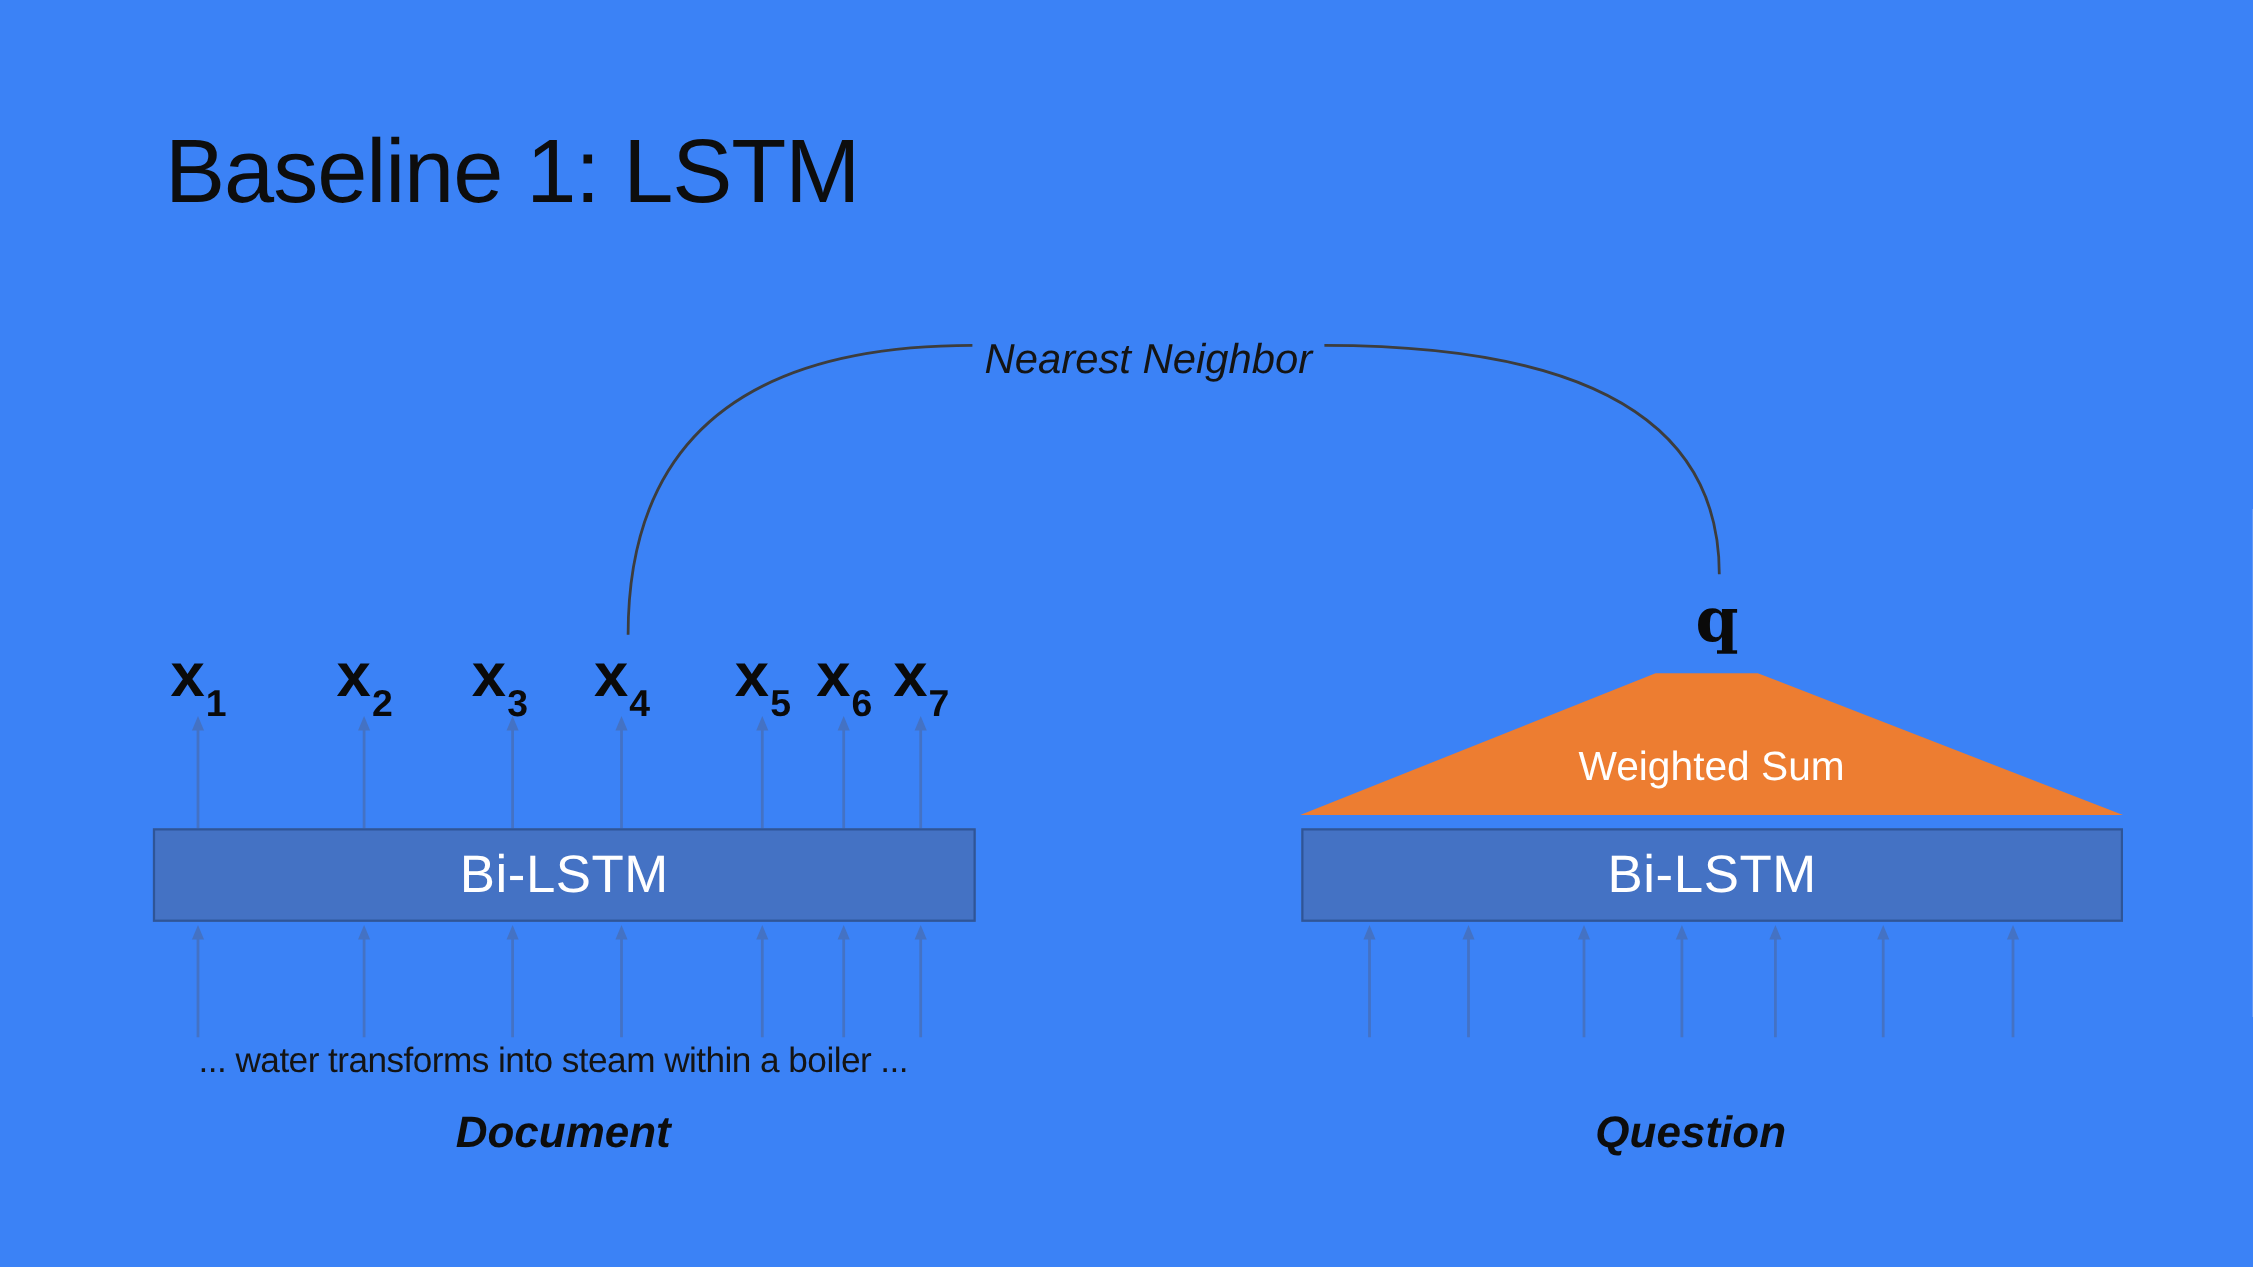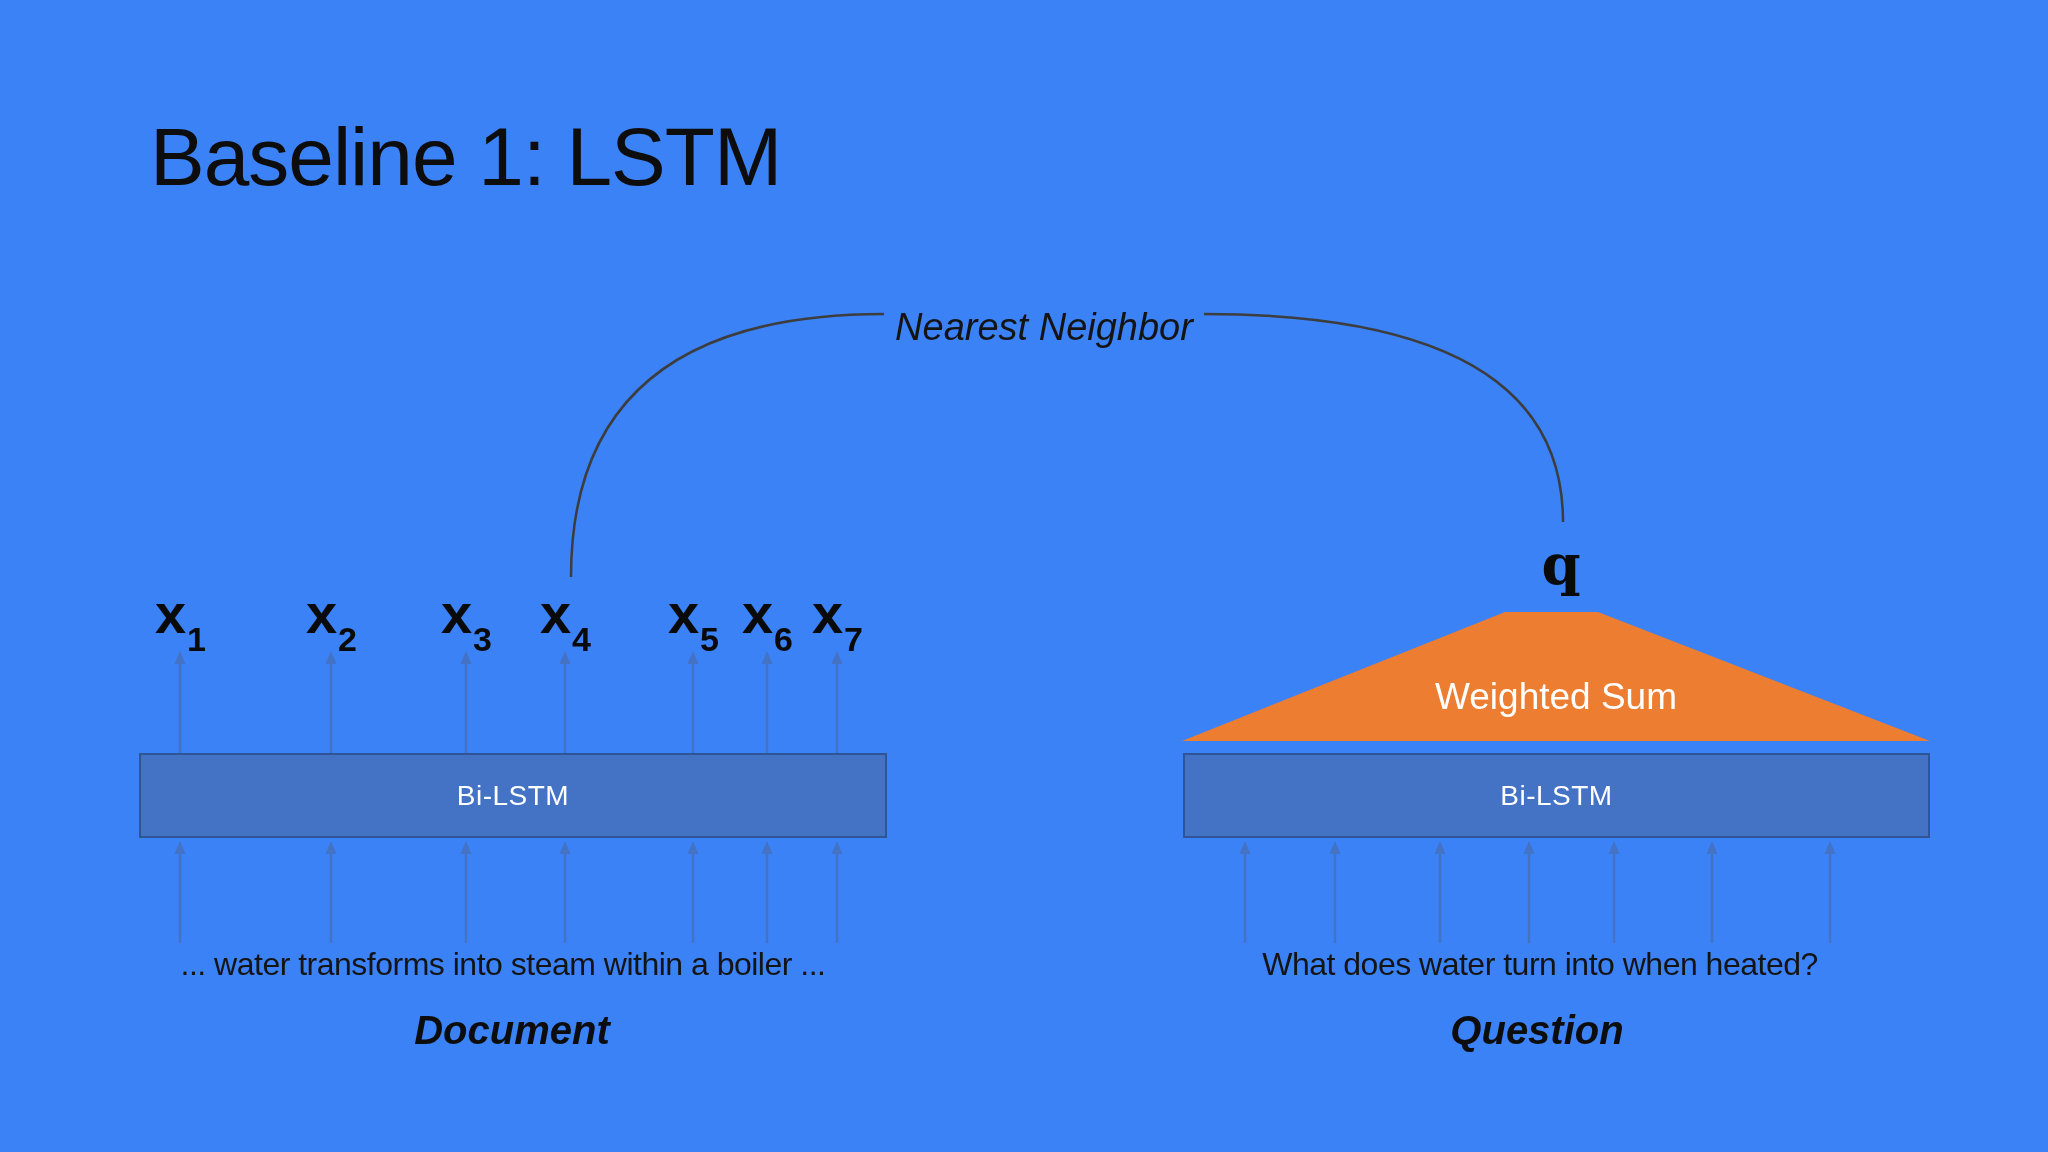--- a/index.html
+++ b/index.html
@@ -22,21 +22,21 @@
            font-family:"DejaVu Serif",serif;font-weight:bold;font-size:56px;
            line-height:1;color:#0a0a0a;}
 
   .token{position:absolute;top:586px;transform:translateX(-50%);
          font-family:Liberation Sans, sans-serif;font-weight:bold;font-size:56px;
          line-height:1;color:#0a0a0a;white-space:nowrap;}
   .token sub{font-size:34px;font-weight:bold;position:relative;top:6px;left:1px;}
 
   .bar{position:absolute;top:753px;height:85px;box-sizing:border-box;
        border:2px solid #2F5597;display:flex;align-items:center;justify-content:center;
-       color:#ffffff;font-size:28px;font-weight:400;letter-spacing:0.5px;}
+       color:#ffffff;font-size:48px;font-weight:400;letter-spacing:0.5px;}
   .bar-left{left:139px;width:748px;}
   .bar-right{left:1183px;width:747px;}
 
   .ws-label{position:absolute;left:1556px;top:676px;transform:translateX(-50%);
             color:#ffffff;font-size:37px;white-space:nowrap;}
 
   .sentence{position:absolute;top:946px;transform:translateX(-50%);
             font-size:32px;color:#141414;white-space:nowrap;letter-spacing:-0.5px;}
   .doc-sentence{left:503px;}
   .q-sentence{left:1540px;}
@@ -150,36 +150,35 @@
       </g>
   </svg>
 
   <div class="nn-label">Nearest Neighbor</div>
 
   <div class="q-label">q</div>
 
   <div id="token-layer">
       <span class="token" style="left: 180px;">x<sub>1</sub></span>
       <span class="token" style="left: 331px;">x<sub>2</sub></span>
-      <span class="token" style="left: 466px;">x<sub>3</sub></span>
+      <span class="token" style="left: 454px;">x<sub>3</sub></span>
       <span class="token" style="left: 565px;">x<sub>4</sub></span>
       <span class="token" style="left: 693px;">x<sub>5</sub></span>
       <span class="token" style="left: 767px;">x<sub>6</sub></span>
       <span class="token" style="left: 837px;">x<sub>7</sub></span>
     </div>
 
   <div class="bar bar-left" style="background: rgb(68, 114, 196); border-color: rgb(47, 85, 151);">
     <span>Bi-LSTM</span>
   </div>
 
   <div class="ws-label">Weighted Sum</div>
 
   <div class="bar bar-right" style="background: rgb(68, 114, 196); border-color: rgb(47, 85, 151);">
     <span>Bi-LSTM</span>
   </div>
 
   <div class="sentence doc-sentence">... water transforms into steam within a boiler ...</div>
-  <div class="sentence q-sentence">What does water turn into when heated?</div>
 
   <div class="caption doc-caption">Document</div>
   <div class="caption q-caption">Question</div>
 
 </div>
 
 </body></html>

